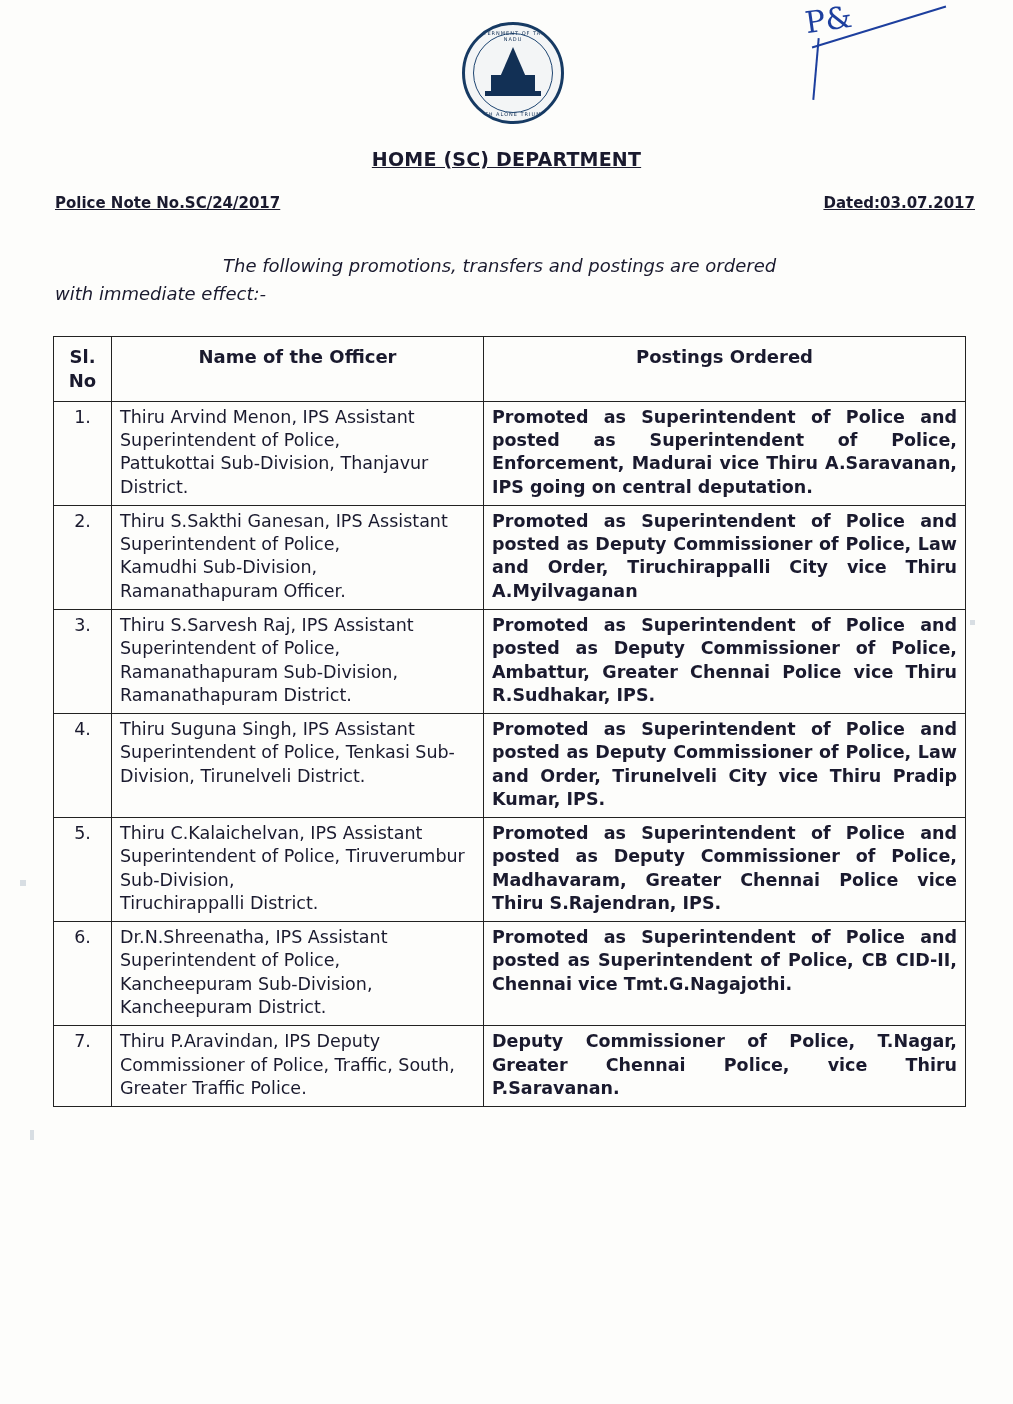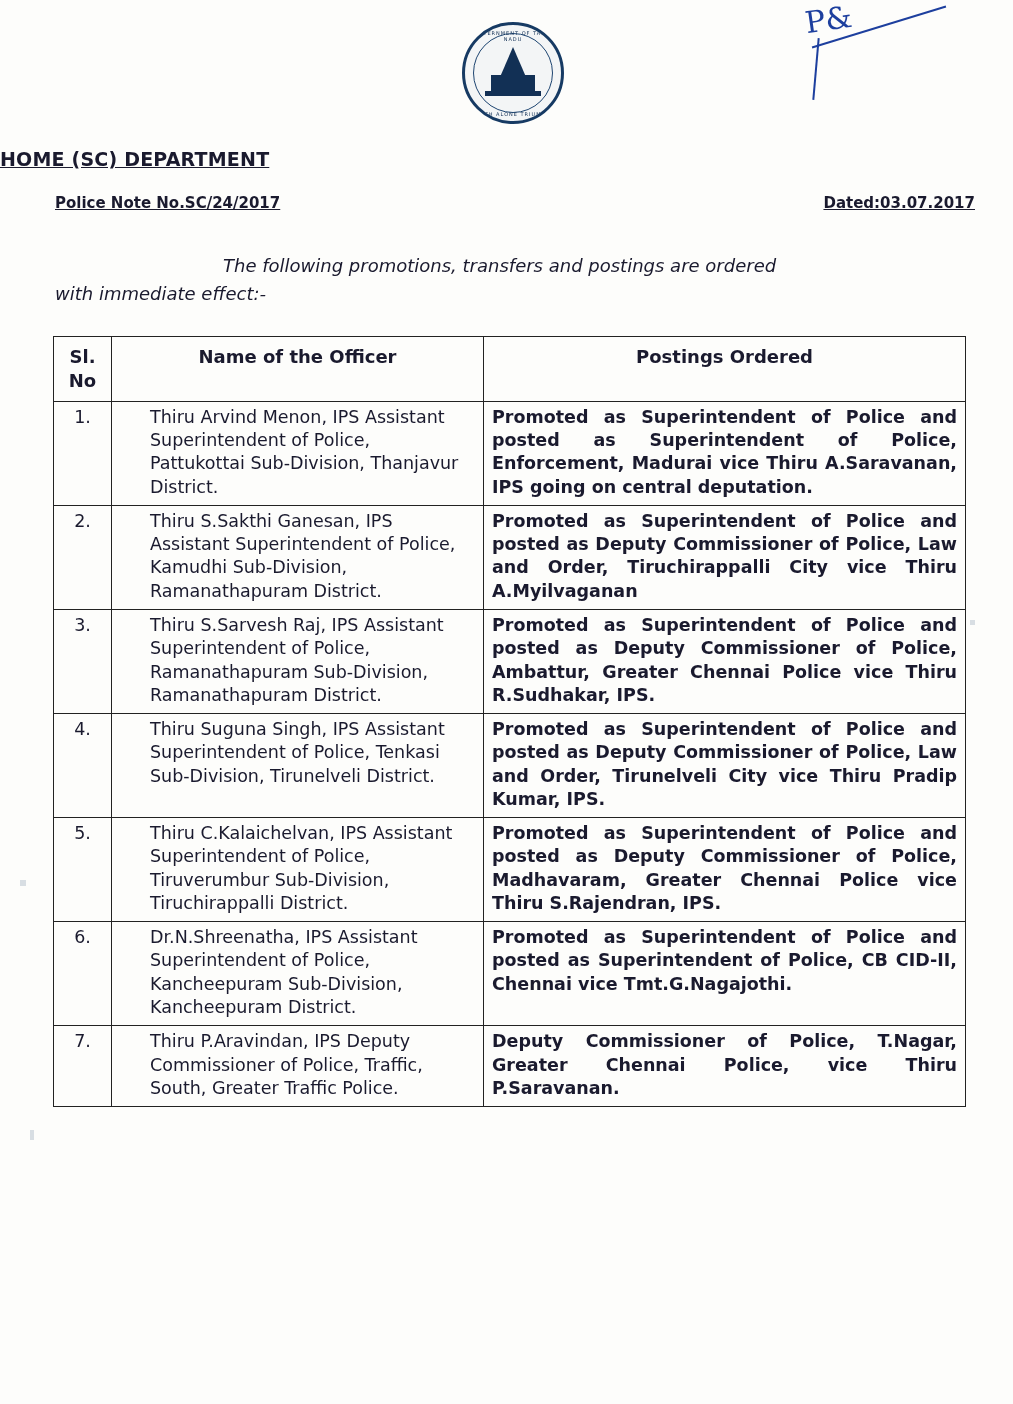--- a/index.html
+++ b/index.html
@@ -119,20 +119,21 @@
     height: 2px;
     background: #1d3f9e;
     transform: rotate(-17deg);
   }
 
   
   .dept-title {
     position: absolute;
     left: 0; right: 0;
     top: 148px;
+    text-align: center;
     font-size: 19px;
     font-weight: bold;
     text-decoration: underline;
     letter-spacing: 0.2px;
   }
   .note-row {
     position: absolute;
     left: 55px;
     right: 38px;
     top: 194px;
@@ -190,21 +191,21 @@
   }
   td.name {
     text-align: left;
   }
   td.posting {
     text-align: justify;
     text-align-last: left;
     hyphens: none;
     font-weight: bold;
   }
-  .nm-line { display: block; margin-left: 30px; }
+  .nm-line { display: block; }
 
   
   .scan-dot {
     position: absolute;
     background: #b9c4cf;
     opacity: .55;
   }
 </style>
 </head>
 <body>
@@ -262,21 +263,21 @@
           <td class="name">
             <span class="nm-line">Thiru Arvind Menon, IPS Assistant Superintendent of Police,</span>
             <span class="nm-line">Pattukottai Sub-Division, Thanjavur District.</span>
           </td>
           <td class="posting">Promoted as Superintendent of Police and posted as Superintendent of Police, Enforcement, Madurai vice Thiru A.Saravanan, IPS going on central deputation.</td>
         </tr>
         <tr>
           <td class="sl">2.</td>
           <td class="name">
             <span class="nm-line">Thiru S.Sakthi Ganesan, IPS Assistant Superintendent of Police,</span>
-            <span class="nm-line">Kamudhi Sub-Division, Ramanathapuram District.</span>
+            <span class="nm-line">Kamudhi Sub-Division, Ramanathapuram Officer.</span>
           </td>
           <td class="posting">Promoted as Superintendent of Police and posted as Deputy Commissioner of Police, Law and Order, Tiruchirappalli City vice Thiru A.Myilvaganan</td>
         </tr>
         <tr>
           <td class="sl">3.</td>
           <td class="name">
             <span class="nm-line">Thiru S.Sarvesh Raj, IPS Assistant Superintendent of Police, Ramanathapuram Sub-Division,</span>
             <span class="nm-line">Ramanathapuram District.</span>
           </td>
           <td class="posting">Promoted as Superintendent of Police and posted as Deputy Commissioner of Police, Ambattur, Greater Chennai Police vice Thiru R.Sudhakar, IPS.</td>

